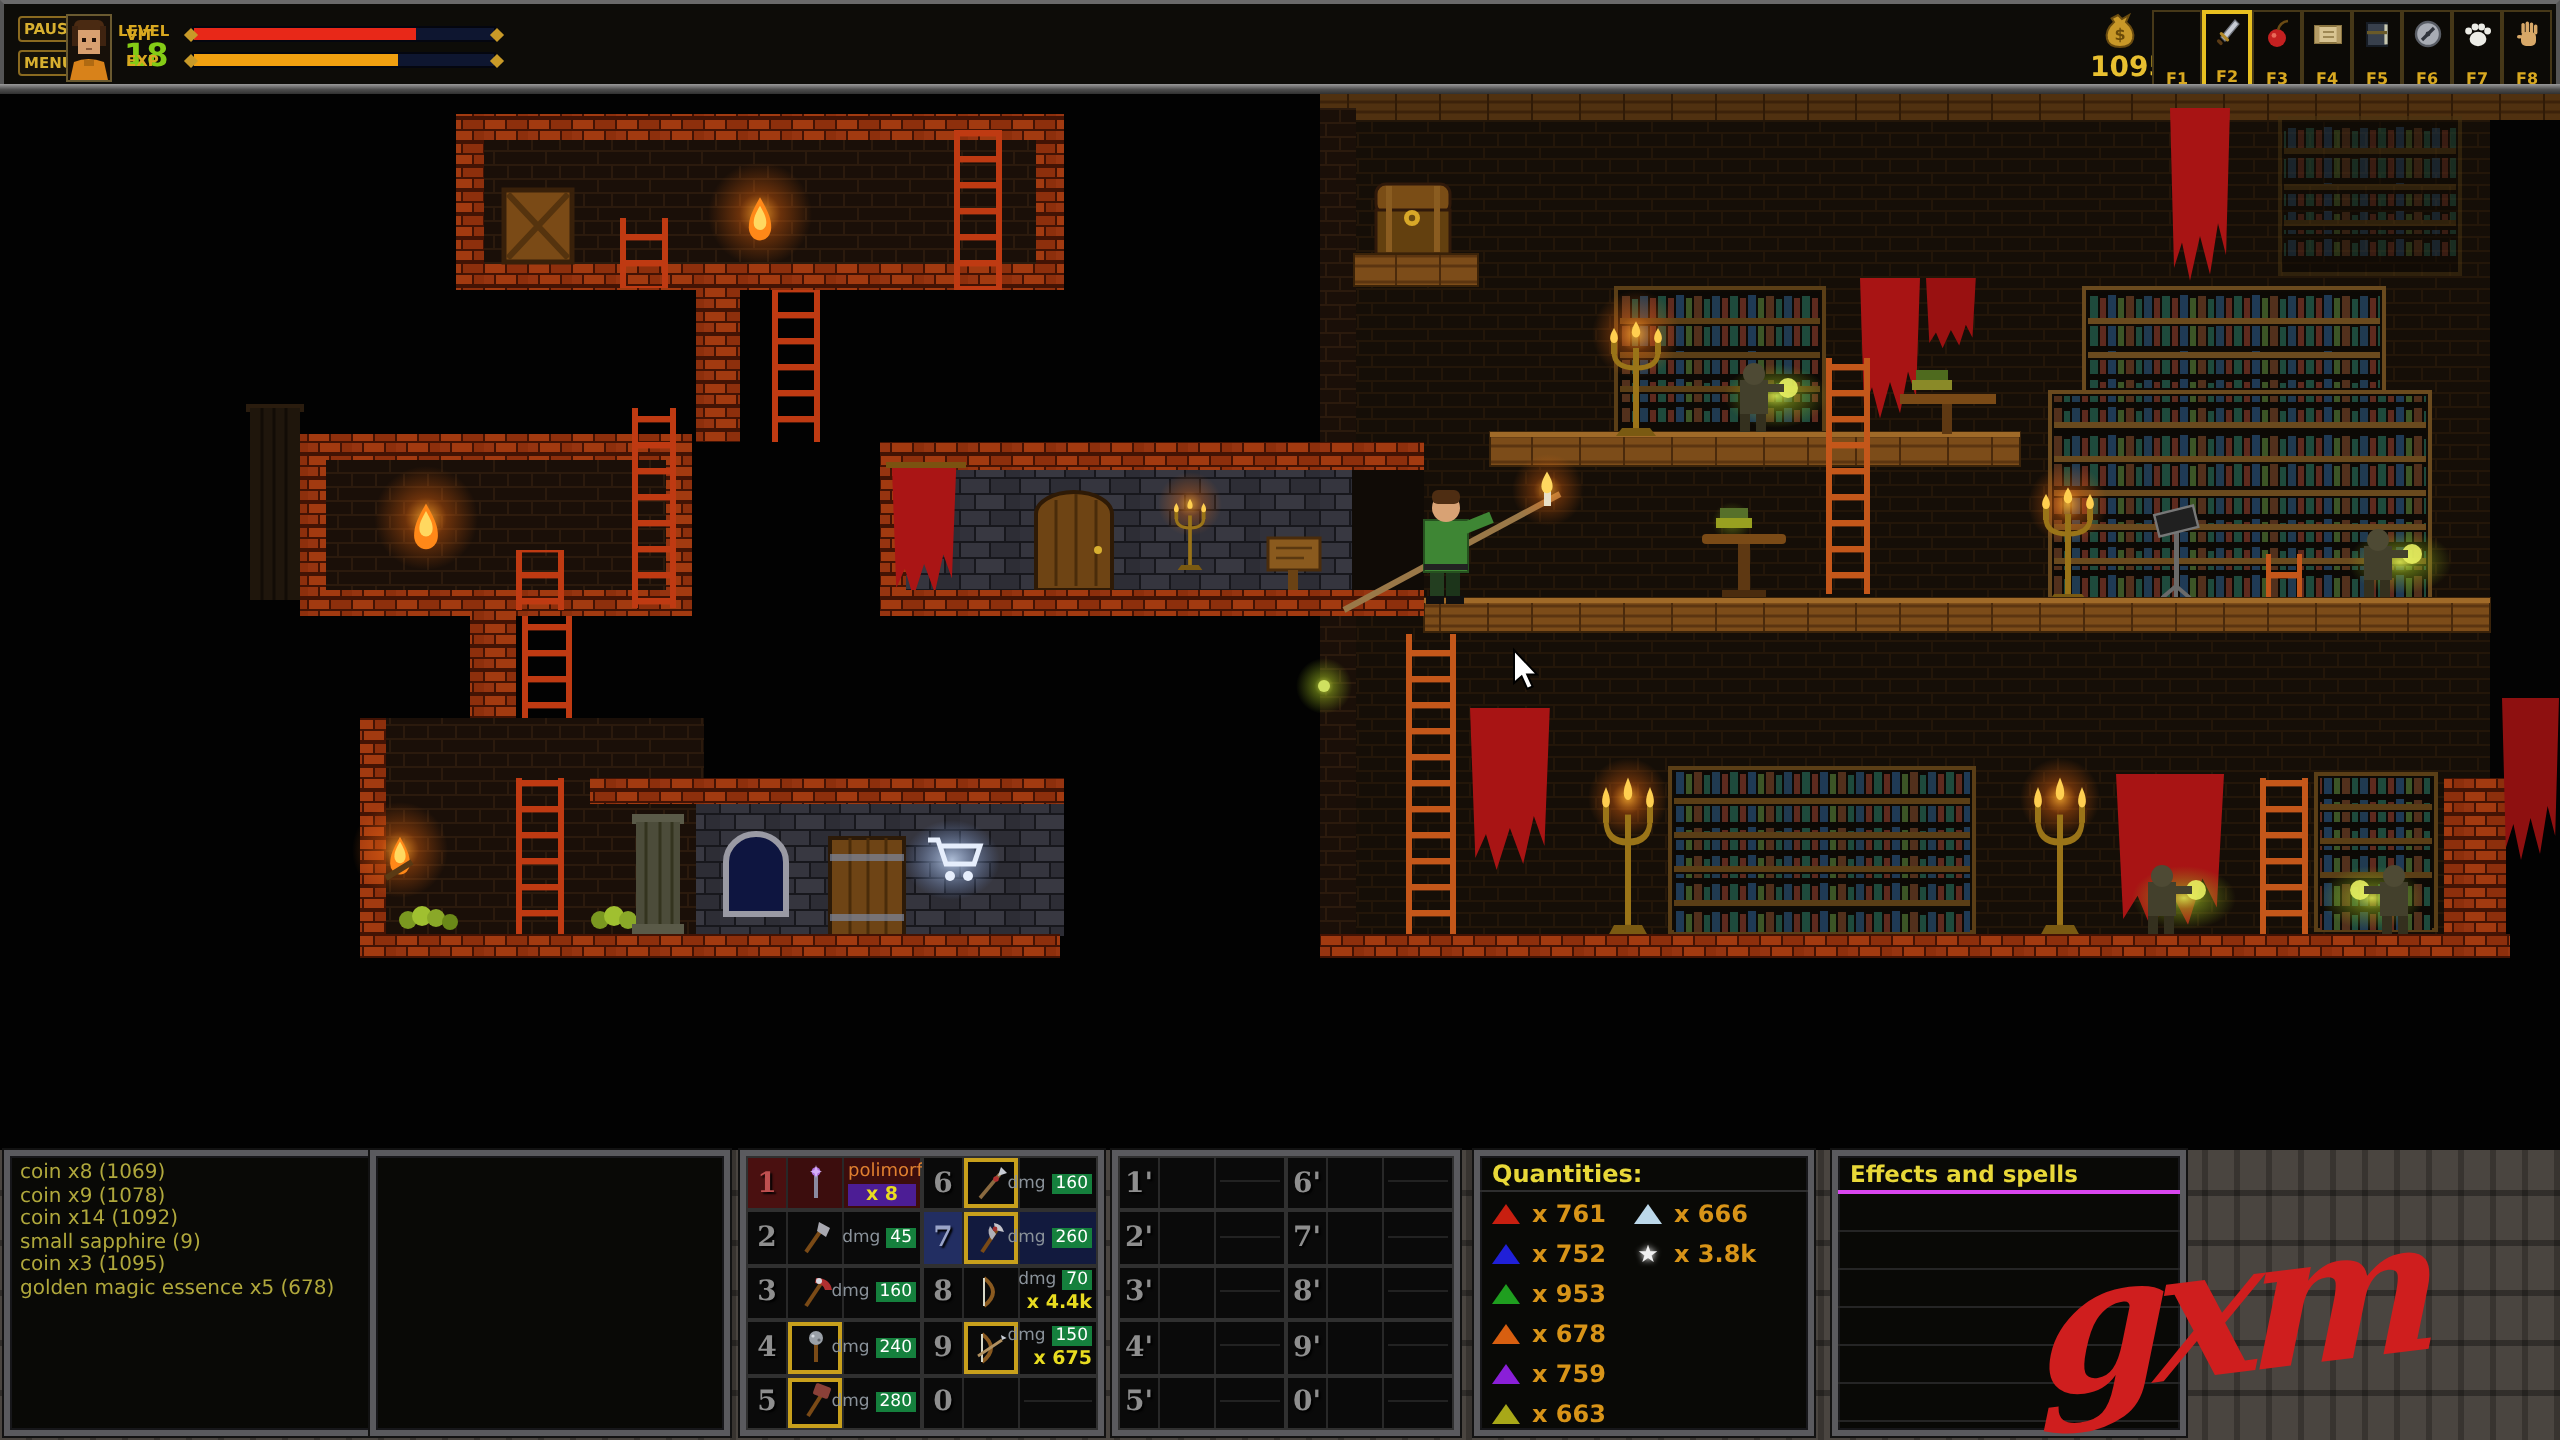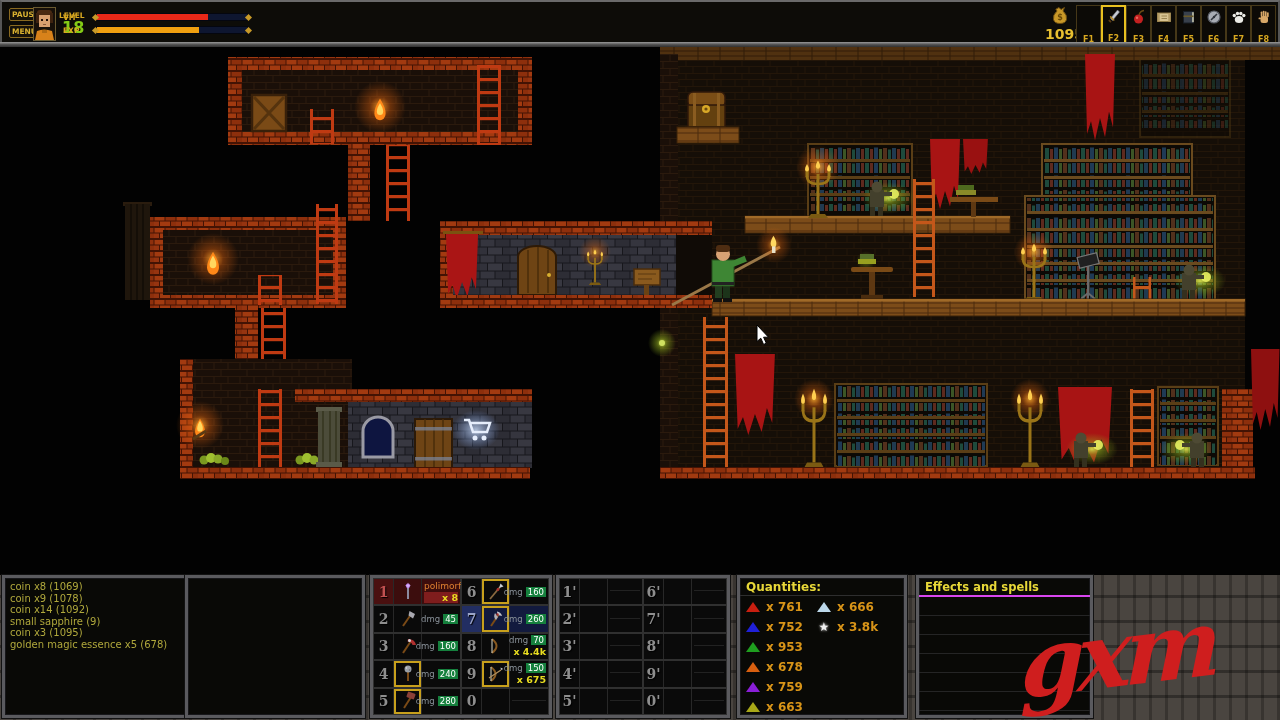--- a/index.html
+++ b/index.html
@@ -54,21 +54,21 @@
   .slot .ic{display:flex;align-items:center;justify-content:center;border-right:1px solid #282828}
   .slot .ic.eq{box-shadow:inset 0 0 0 2px #c8a01c}
   .slot .lbl{display:flex;flex-direction:column;justify-content:center;gap:1px;padding:1px 2px;min-width:0}
   .dl{display:flex;justify-content:flex-end;align-items:center;gap:3px;font-size:8.5px}
   .dmgw{color:#8a929a}
   .dmgv{background:#15803d;color:#fff;font-weight:normal;padding:0 2px}
   .cnt{color:#e8dc20;font-weight:bold;font-size:9.5px;text-align:right}
   .slot.sel-red{background:#3c0d0d}
   .slot.sel-red .n{background:#4a1010;color:#c05050}
   .pname{color:#e08030;font-size:9px;text-align:right;white-space:nowrap}
-  .cnt.redbg{background:#7f1d1d;text-align:right}
+  .cnt.redbg{background:#4c1d95;text-align:center}
   .slot.sel-blue{background:#121a3e}
   .slot.sel-blue .n{background:#222e62;color:#9aa4c8}
   .sub{height:50%;border-bottom:1px solid #222}
 
   .qhead,.phead{color:#e8d838;font-weight:bold;font-size:12px;padding:2px 6px 1px}
   .phead{font-size:11.5px;border-bottom:2px solid #d946ef}
   .qbody{position:relative;border-top:1px solid #2e2e2e}
   .qcol{position:absolute;top:1px}
   .qcol.lft{left:2px}.qcol.rgt{left:73px}
   .qrow{display:flex;align-items:center;gap:6px;height:20px;padding:0 4px}

